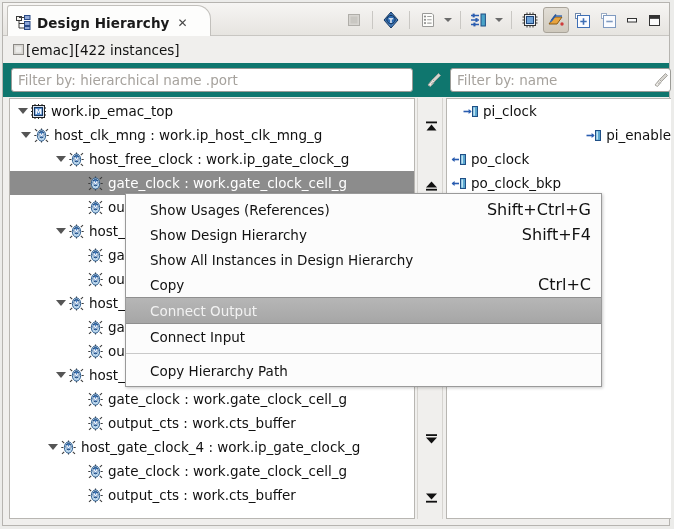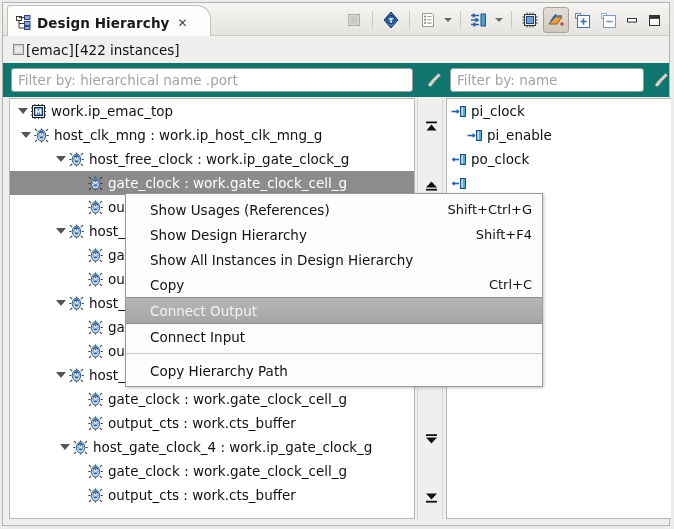--- a/index.html
+++ b/index.html
@@ -81,21 +81,21 @@
     background:#0f766e;box-sizing:border-box;
   }
   .finput{
     position:absolute;top:5px;height:24px;
     background:#fff;border:1px solid #9b9b97;border-radius:3px;
     box-sizing:border-box;
     display:flex;align-items:center;padding:0 6px;
     font-size:13.5px;color:#a6a29d;
   }
   .finput.left{left:8px;width:402px;}
-  .finput.right{left:447px;width:194px;}
+  .finput.right{left:447px;width:221px;}
   .broom{position:absolute;top:9px;width:17px;height:17px;cursor:pointer;}
   .broom.b1{left:423px;}
   .broom.b2{left:650px;}
 
   
   .tree-panel{
     position:absolute;left:6px;top:95px;width:406px;height:421px;
     background:#fff;border:1px solid #b8b6b2;box-sizing:border-box;overflow:hidden;
   }
   .mid-bar{
@@ -126,37 +126,37 @@
     display:block;width:0;height:0;
     border-left:5px solid transparent;border-right:5px solid transparent;
     border-top:6px solid #555;
   }
   .node-icon{width:15px;height:15px;flex:0 0 auto;margin-right:5px;}
   .port-icon{width:16px;height:13px;flex:0 0 auto;margin-right:4px;}
   .port-label{font-size:13.5px;color:#111;}
 
   
   .ctxmenu{
-    position:absolute;left:122px;top:190px;width:418px;
+    position:absolute;left:122px;top:190px;width:477px;
     background:#fcfcfc;border:1px solid #9a9a9a;
     box-sizing:border-box;
     box-shadow:1px 1px 3px rgba(0,0,0,.22);
     padding:3px 0;
     z-index:40;
   }
   .mi{
     position:relative;height:25px;display:flex;align-items:center;
     padding:0 10px 0 24px;font-size:13.5px;color:#111;cursor:pointer;white-space:nowrap;
   }
   .mi.highlight{
     background:linear-gradient(#b6b6b6,#a6a6a6);
     color:#f2f2f2;
     border-top:1px solid #8f8f8f;border-bottom:1px solid #8f8f8f;
   }
-  .mi .accel{margin-left:auto;padding-left:30px;font-size:13px;color:#111;}
+  .mi .accel{margin-left:auto;padding-left:30px;font-size:16px;color:#111;}
   .msep{height:1px;background:#c9c9c9;margin:4px 0;}
 </style>
 </head>
 <body>
 
 <div id="app">
   <div class="view-frame">
 
     <div class="tabbar">
       <div class="tab">
@@ -489,21 +489,21 @@
                 <g stroke="#3b3b3b" stroke-width="1.1" fill="none">
                   <path d="M3.2 3.2 L1 1.2 M11.8 3.2 L14 1.2 M3.2 11.8 L1 13.8 M11.8 11.8 L14 13.8"></path>
                   <path d="M2.4 7.5 H0.3 M14.7 7.5 H12.6 M7.5 2.4 V0.4 M7.5 14.6 V12.6"></path>
                 </g>
                 <ellipse cx="7.5" cy="7.5" rx="4.2" ry="5.6" fill="#bcd8ee" stroke="#2e5d8e"></ellipse>
                 <ellipse cx="7.5" cy="6.6" rx="2.5" ry="3.2" fill="#3f79bd" stroke="#1b4478"></ellipse>
                 <text x="7.5" y="8.6" font-size="5" font-family="DejaVu Sans" fill="#fff" text-anchor="middle" font-weight="bold">M</text>
               </svg></span>
             <span>output_cts : work.cts_buffer</span>
           </div>
-          <div class="row" style="padding-left: 48px;">
+          <div class="row" style="padding-left: 36px;">
             <span class="twisty">
               <i></i>
             </span>
             <span class="node-icon"><svg width="15" height="15" viewBox="0 0 15 15">
                 <g stroke="#3b3b3b" stroke-width="1.1" fill="none">
                   <path d="M3.2 3.2 L1 1.2 M11.8 3.2 L14 1.2 M3.2 11.8 L1 13.8 M11.8 11.8 L14 13.8"></path>
                   <path d="M2.4 7.5 H0.3 M14.7 7.5 H12.6 M7.5 2.4 V0.4 M7.5 14.6 V12.6"></path>
                 </g>
                 <ellipse cx="7.5" cy="7.5" rx="4.2" ry="5.6" fill="#bcd8ee" stroke="#2e5d8e"></ellipse>
                 <ellipse cx="7.5" cy="6.6" rx="2.5" ry="3.2" fill="#3f79bd" stroke="#1b4478"></ellipse>
@@ -562,30 +562,30 @@
       <div class="mid-btn" style="top:390px;">
         <svg width="15" height="15" viewBox="0 0 15 15">
           <path d="M7.5 9.5 L2 3.5 H13 Z" fill="#111"></path>
           <rect x="2" y="10.8" width="11" height="1.8" fill="#111"></rect>
         </svg>
       </div>
     </div>
 
     <div class="port-panel">
       <div id="port-rows">
-          <div class="row" style="padding-left: 4px;">
+          <div class="row" style="padding-left: 16px;">
             <span class="port-icon"><svg width="16" height="13" viewBox="0 0 16 13">
                 <path d="M0.5 6.5 H8" stroke="#2a5db0" stroke-width="1.6"></path>
                 <path d="M8.6 6.5 L5.6 4 V9 Z" fill="#2a5db0"></path>
                 <rect x="9.5" y="1.5" width="5" height="10" fill="#5aa7cf" stroke="#1f4f86"></rect>
                 <rect x="10.4" y="2.4" width="1.6" height="8.2" fill="#bfe2f2"></rect>
               </svg></span>
             <span class="port-label">pi_clock</span>
           </div>
-          <div class="row" style="padding-left: 20px;">
+          <div class="row" style="padding-left: 20px; justify-content: flex-end;">
             <span class="port-icon"><svg width="16" height="13" viewBox="0 0 16 13">
                 <path d="M0.5 6.5 H8" stroke="#2a5db0" stroke-width="1.6"></path>
                 <path d="M8.6 6.5 L5.6 4 V9 Z" fill="#2a5db0"></path>
                 <rect x="9.5" y="1.5" width="5" height="10" fill="#5aa7cf" stroke="#1f4f86"></rect>
                 <rect x="10.4" y="2.4" width="1.6" height="8.2" fill="#bfe2f2"></rect>
               </svg></span>
             <span class="port-label">pi_enable</span>
           </div>
           <div class="row" style="padding-left: 4px;">
             <span class="port-icon"><svg width="16" height="13" viewBox="0 0 16 13">
@@ -596,20 +596,21 @@
               </svg></span>
             <span class="port-label">po_clock</span>
           </div>
           <div class="row" style="padding-left: 4px;">
             <span class="port-icon"><svg width="16" height="13" viewBox="0 0 16 13">
                 <path d="M8 6.5 H1.5" stroke="#2a5db0" stroke-width="1.6"></path>
                 <path d="M0.6 6.5 L3.6 4 V9 Z" fill="#2a5db0"></path>
                 <rect x="9.5" y="1.5" width="5" height="10" fill="#5aa7cf" stroke="#1f4f86"></rect>
                 <rect x="10.4" y="2.4" width="1.6" height="8.2" fill="#bfe2f2"></rect>
               </svg></span>
+            <span class="port-label">po_clock_bkp</span>
           </div>
         </div>
     </div>
 
     <div class="ctxmenu">
       <div id="menu-items">
           <div class="mi">
             <span>Show Usages (References)</span>
             <span class="accel">Shift+Ctrl+G</span>
           </div>

